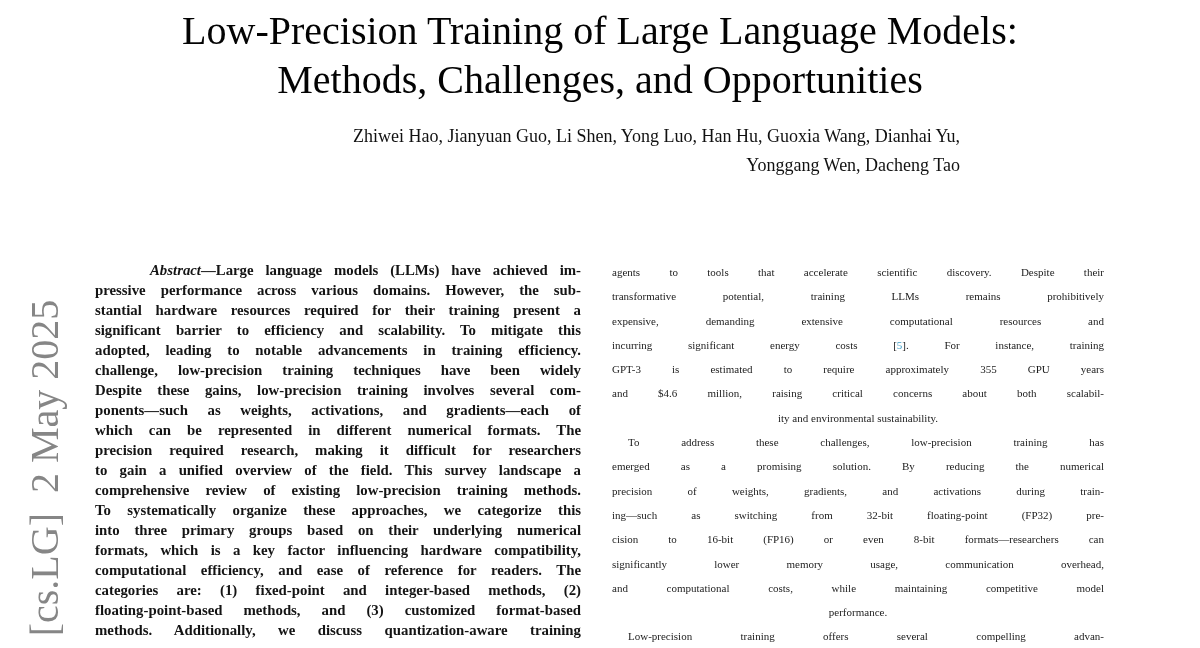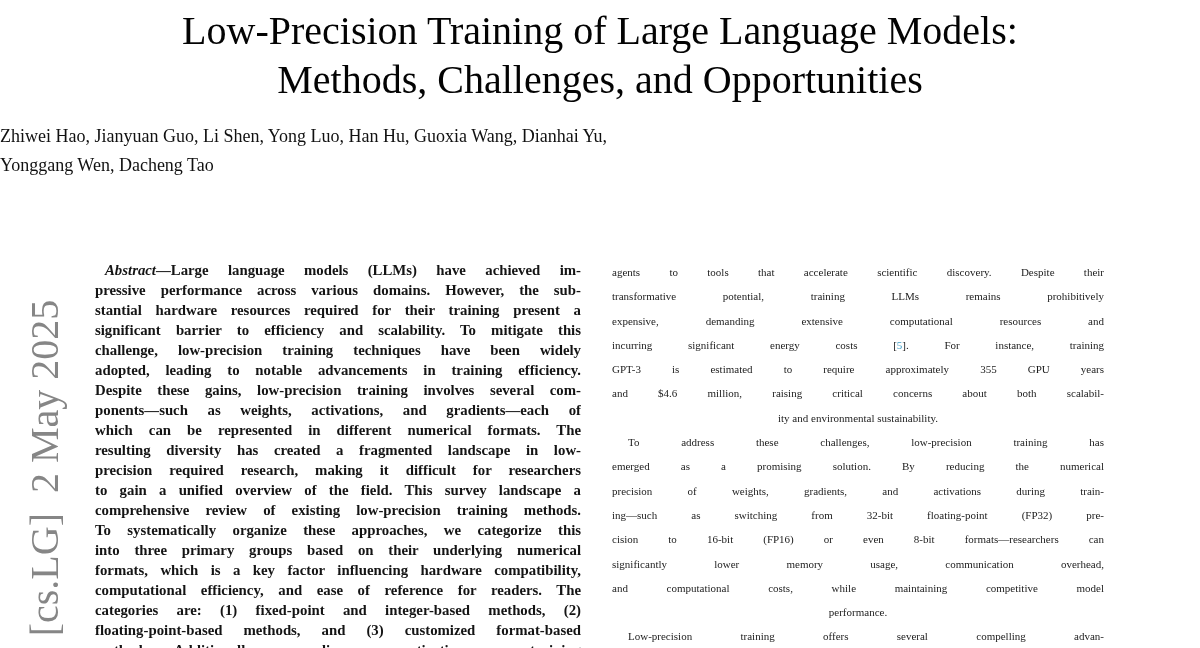--- a/index.html
+++ b/index.html
@@ -35,21 +35,21 @@
     line-height: 49px;
     font-weight: 400;
     color: #030303;
   }
   .title span { display: block; }
   .authors {
     position: absolute;
     top: 122px;
     left: 0;
     width: 960px;
-    text-align: left;
+    text-align: right;
     font-size: 18px;
     line-height: 29px;
     color: #111111;
   }
   .col {
     position: absolute;
     top: 260px;
     overflow: hidden;
   }
   .col-left {
@@ -66,21 +66,21 @@
     width: 492px;
     height: 388px;
     font-size: 11px;
     line-height: 24.3px;
     color: #1c1c1c;
   }
   .tline { white-space: nowrap; text-align: center; }
   .tline.just { text-align: justify; text-align-last: justify; }
   .col-left .tline.indent { text-indent: 10px; }
   .col-right .tline.indent { text-indent: 16px; }
-  .lead-italic { font-style: italic; }
+  .lead-italic { font-style: italic; margin-left: 45px; }
 </style>
 </head>
 <body>
 
 <div class="page">
 
   <div class="watermark" style="color: rgb(134, 134, 134);">[cs.LG]  2 May 2025</div>
 
   <h1 class="title">
     <span>Low-Precision Training of Large Language Models:</span>
@@ -91,26 +91,25 @@
     <div>Zhiwei Hao, Jianyuan Guo, Li Shen, Yong Luo, Han Hu, Guoxia Wang, Dianhai Yu,</div>
     <div>Yonggang Wen, Dacheng Tao</div>
   </div>
 
   <div class="col col-left">
     <div class="para">
         <div class="tline just indent"><span class="lead-italic">Abstract</span>—Large language models (LLMs) have achieved im-</div>
         <div class="tline just">pressive performance across various domains. However, the sub-</div>
         <div class="tline just">stantial hardware resources required for their training present a</div>
         <div class="tline just">significant barrier to efficiency and scalability. To mitigate this</div>
+        <div class="tline just">adopted, leading to notable advancements in training efficiency.</div>
         <div class="tline just">challenge, low-precision training techniques have been widely</div>
-        <div class="tline just">adopted, leading to notable advancements in training efficiency.</div>
         <div class="tline just">Despite these gains, low-precision training involves several com-</div>
         <div class="tline just">ponents—such as weights, activations, and gradients—each of</div>
         <div class="tline just">which can be represented in different numerical formats. The</div>
-        <div class="tline just">resulting diversity has created a fragmented landscape in low-</div>
         <div class="tline just">precision required research, making it difficult for researchers</div>
         <div class="tline just">to gain a unified overview of the field. This survey landscape a</div>
         <div class="tline just">comprehensive review of existing low-precision training methods.</div>
         <div class="tline just">To systematically organize these approaches, we categorize this</div>
         <div class="tline just">into three primary groups based on their underlying numerical</div>
         <div class="tline just">formats, which is a key factor influencing hardware compatibility,</div>
         <div class="tline just">computational efficiency, and ease of reference for readers. The</div>
         <div class="tline just">categories are: (1) fixed-point and integer-based methods, (2)</div>
         <div class="tline just">floating-point-based methods, and (3) customized format-based</div>
         <div class="tline just">methods. Additionally, we discuss quantization-aware training</div>

